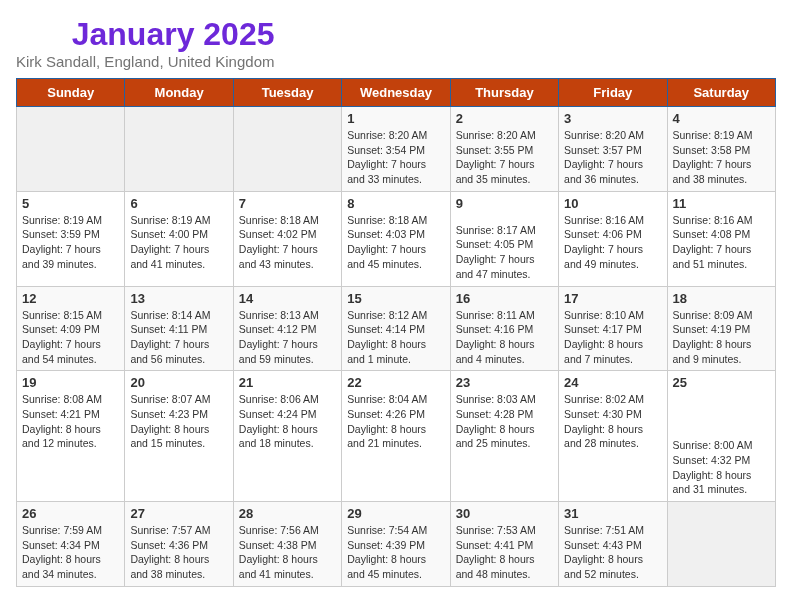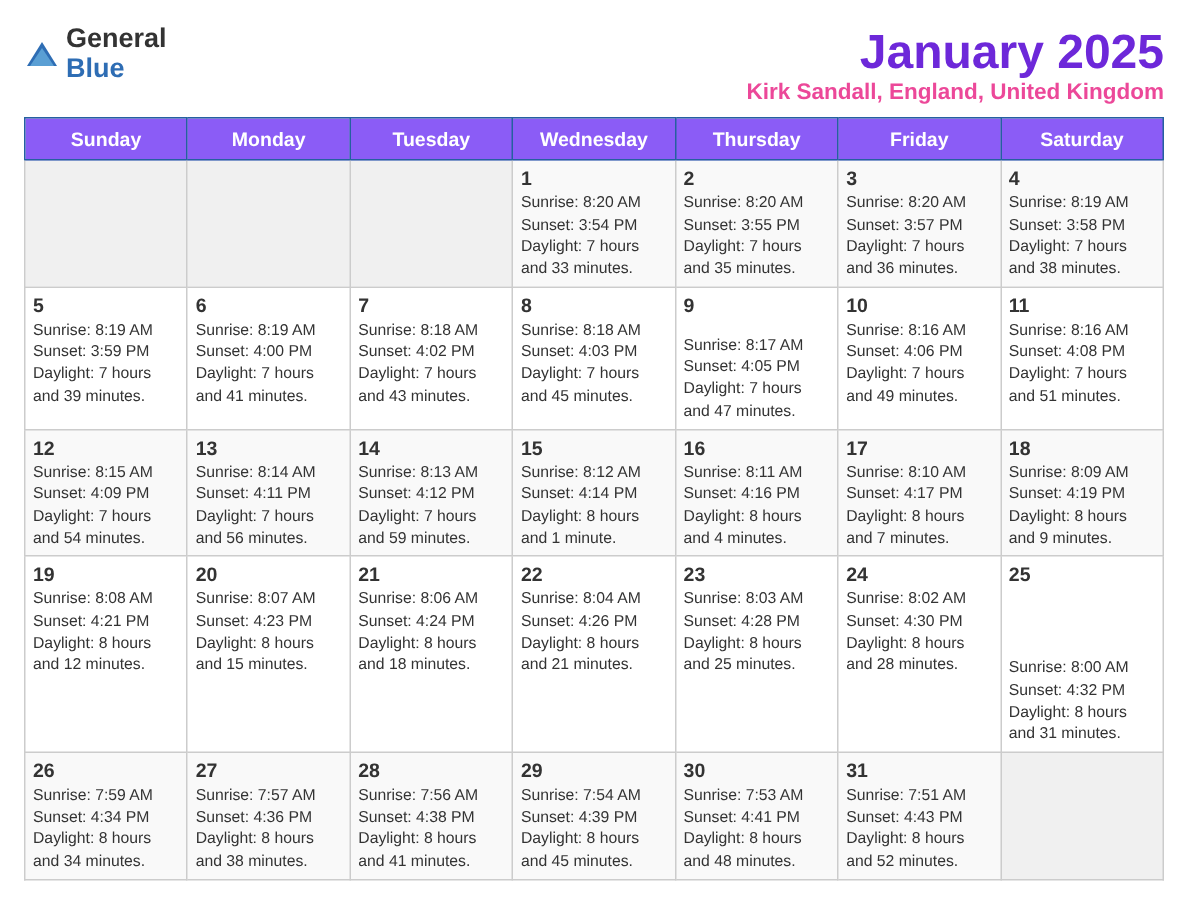--- a/index.html
+++ b/index.html
@@ -40,30 +40,29 @@
     .title-area {
       text-align: right;
     }
     .month-title {
       font-size: 32px;
       font-weight: bold;
       color: #6d28d9;
     }
     .location-title {
       font-size: 15px;
-      color: #ec4899;
-      font-weight: bold;
+      color: #737373;
     }
     .calendar {
       width: 100%;
       border-collapse: collapse;
       border: 1px solid #ccc;
     }
     .calendar th {
-      background-color: #8b5cf6;
+      background-color: #c2410c;
       color: #fff;
       font-size: 13px;
       font-weight: bold;
       text-align: center;
       padding: 6px 4px;
       border: 1px solid #2560a0;
     }
     .calendar td {
       vertical-align: top;
       border: 1px solid #ccc;
@@ -91,30 +90,20 @@
       color: #333;
     }
     .empty-cell {
       background-color: #f0f0f0 !important;
     }
   </style>
 </head>
 <body>
 
 <div class="header-area">
-  <div class="logo">
-    <svg class="logo-icon" viewBox="0 0 24 20" xmlns="http://www.w3.org/2000/svg">
-      <polygon points="12,2 22,18 2,18" fill="#2e6db4"></polygon>
-      <polygon points="12,6 20,18 4,18" fill="#5a9fd4"></polygon>
-    </svg>
-    <div>
-      <div class="logo-text-general">General</div>
-      <div class="logo-text-blue">Blue</div>
-    </div>
-  </div>
   <div class="title-area">
     <div class="month-title">January 2025</div>
     <div class="location-title">Kirk Sandall, England, United Kingdom</div>
   </div>
 </div>
 
 <table class="calendar">
   <thead>
     <tr id="weekday-header">
     <th>Sunday</th>

